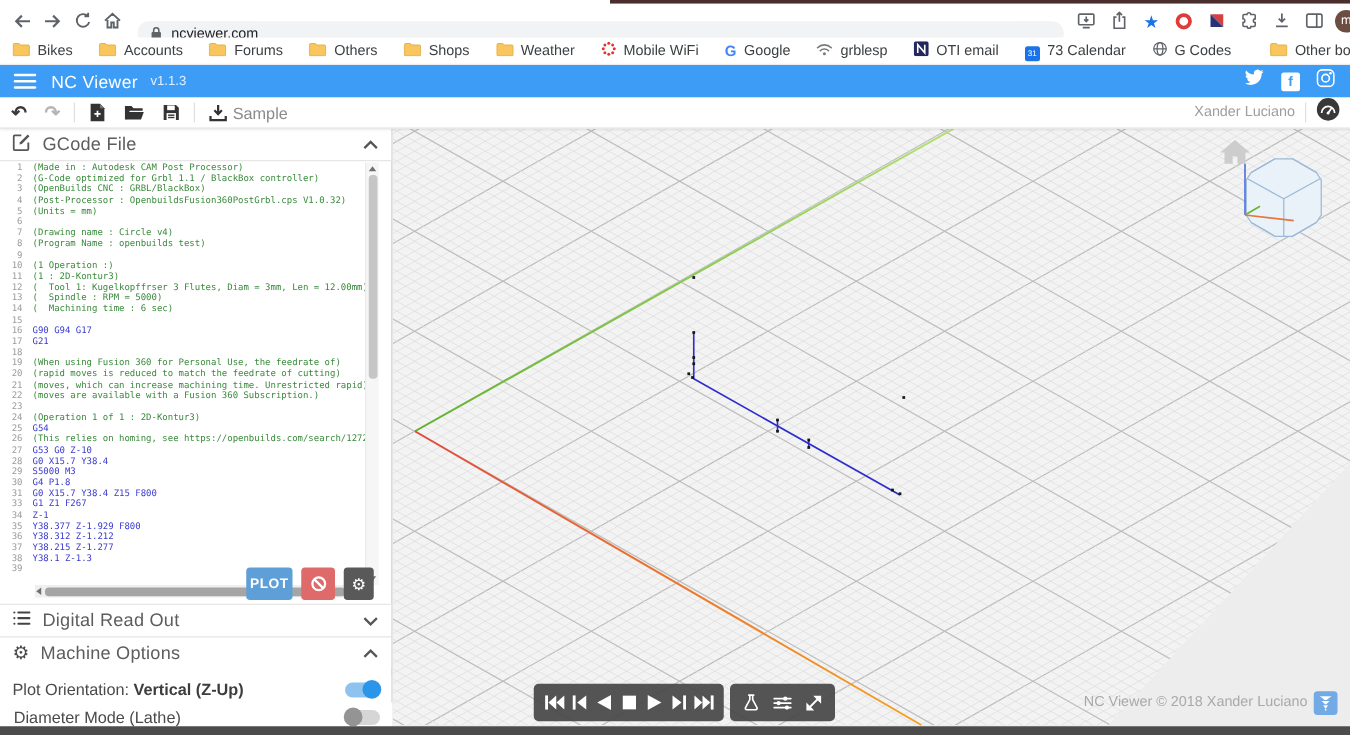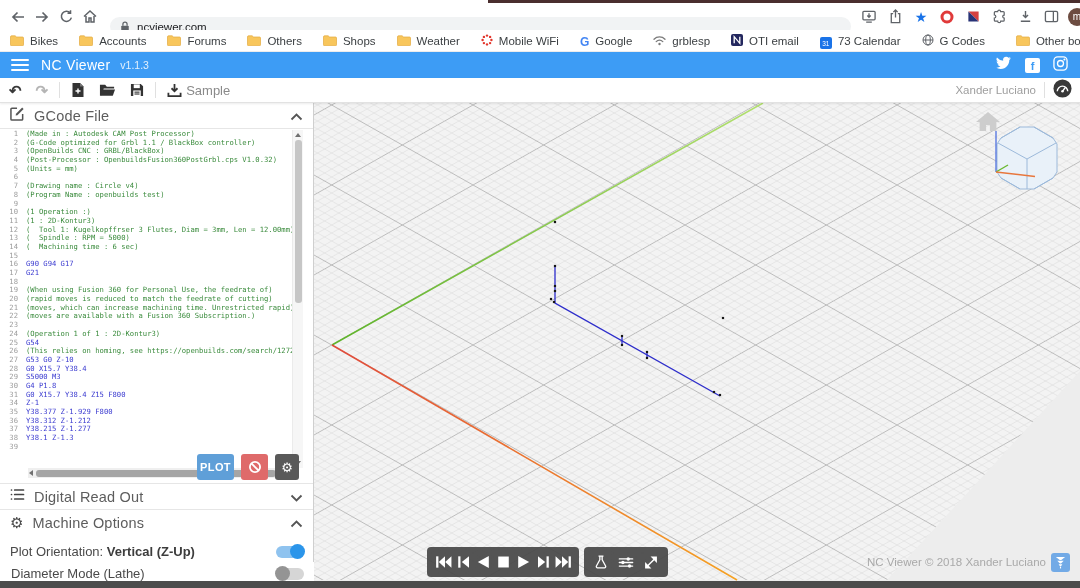--- a/index.html
+++ b/index.html
@@ -387,20 +387,21 @@
         <div class="code-row"><span class="ln">22</span><span class="tx" style="color: rgb(58, 139, 60);">(moves are available with a Fusion 360 Subscription.)</span></div>
         <div class="code-row"><span class="ln">23</span><span class="tx" style="color: rgb(51, 51, 51);"></span></div>
         <div class="code-row"><span class="ln">24</span><span class="tx" style="color: rgb(58, 139, 60);">(Operation 1 of 1 : 2D-Kontur3)</span></div>
         <div class="code-row"><span class="ln">25</span><span class="tx" style="color: rgb(59, 59, 208);">G54</span></div>
         <div class="code-row"><span class="ln">26</span><span class="tx" style="color: rgb(58, 139, 60);">(This relies on homing, see https://openbuilds.com/search/12720</span></div>
         <div class="code-row"><span class="ln">27</span><span class="tx" style="color: rgb(59, 59, 208);">G53 G0 Z-10</span></div>
         <div class="code-row"><span class="ln">28</span><span class="tx" style="color: rgb(59, 59, 208);">G0 X15.7 Y38.4</span></div>
         <div class="code-row"><span class="ln">29</span><span class="tx" style="color: rgb(59, 59, 208);">S5000 M3</span></div>
         <div class="code-row"><span class="ln">30</span><span class="tx" style="color: rgb(59, 59, 208);">G4 P1.8</span></div>
         <div class="code-row"><span class="ln">31</span><span class="tx" style="color: rgb(59, 59, 208);">G0 X15.7 Y38.4 Z15 F800</span></div>
+        <div class="code-row"><span class="ln">33</span><span class="tx" style="color: rgb(59, 59, 208);">G1 Z1 F267</span></div>
         <div class="code-row"><span class="ln">34</span><span class="tx" style="color: rgb(59, 59, 208);">Z-1</span></div>
         <div class="code-row"><span class="ln">35</span><span class="tx" style="color: rgb(59, 59, 208);">Y38.377 Z-1.929 F800</span></div>
         <div class="code-row"><span class="ln">36</span><span class="tx" style="color: rgb(59, 59, 208);">Y38.312 Z-1.212</span></div>
         <div class="code-row"><span class="ln">37</span><span class="tx" style="color: rgb(59, 59, 208);">Y38.215 Z-1.277</span></div>
         <div class="code-row"><span class="ln">38</span><span class="tx" style="color: rgb(59, 59, 208);">Y38.1 Z-1.3</span></div>
         <div class="code-row"><span class="ln">39</span><span class="tx" style="color: rgb(51, 51, 51);"></span></div>
       </div>
 
     <div class="vscroll">
       <div class="sb-arrow sb-up"></div>

